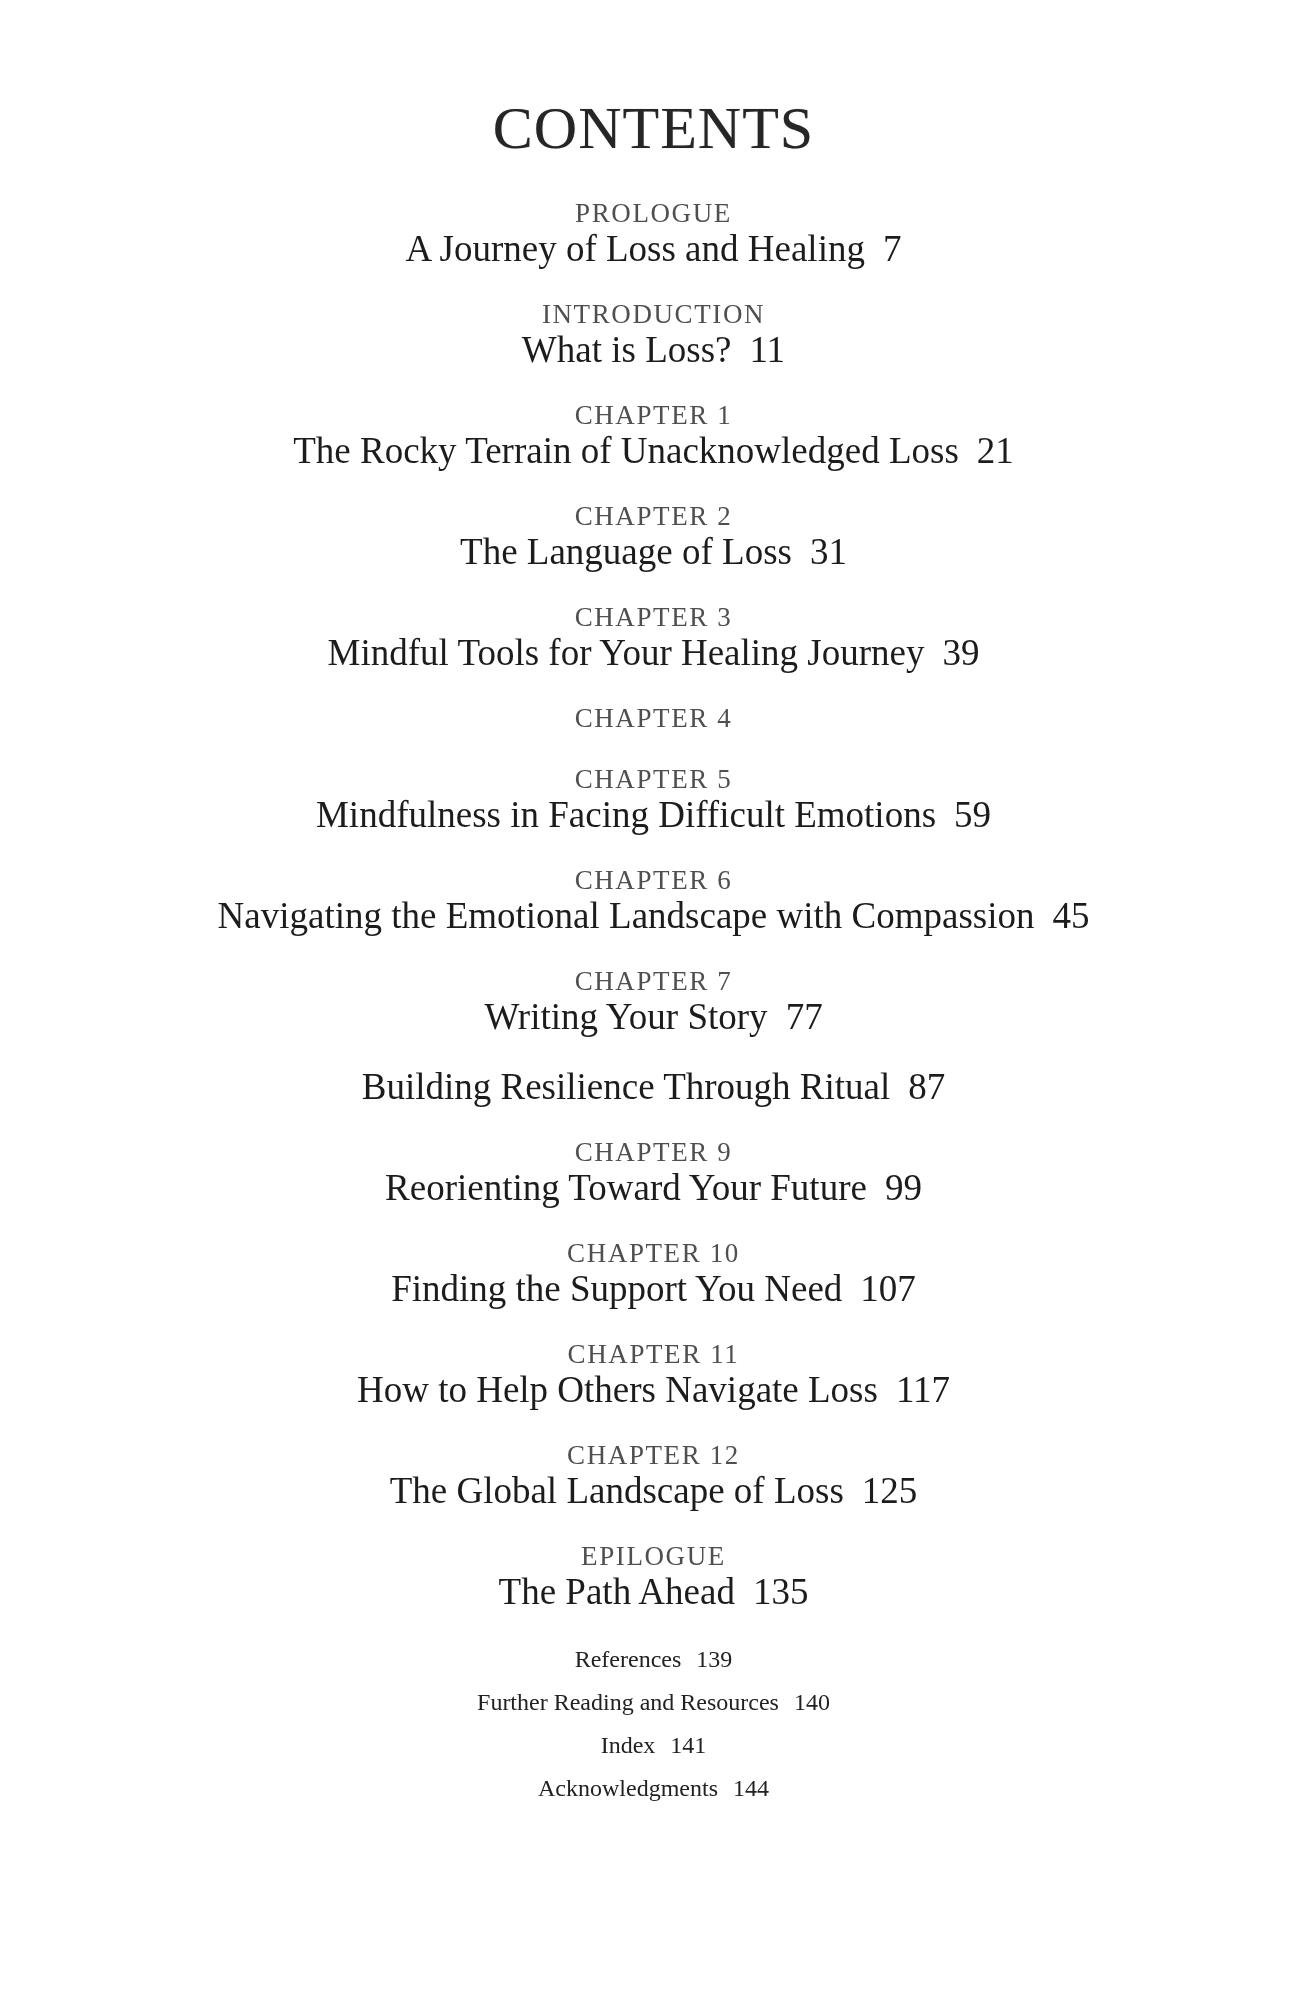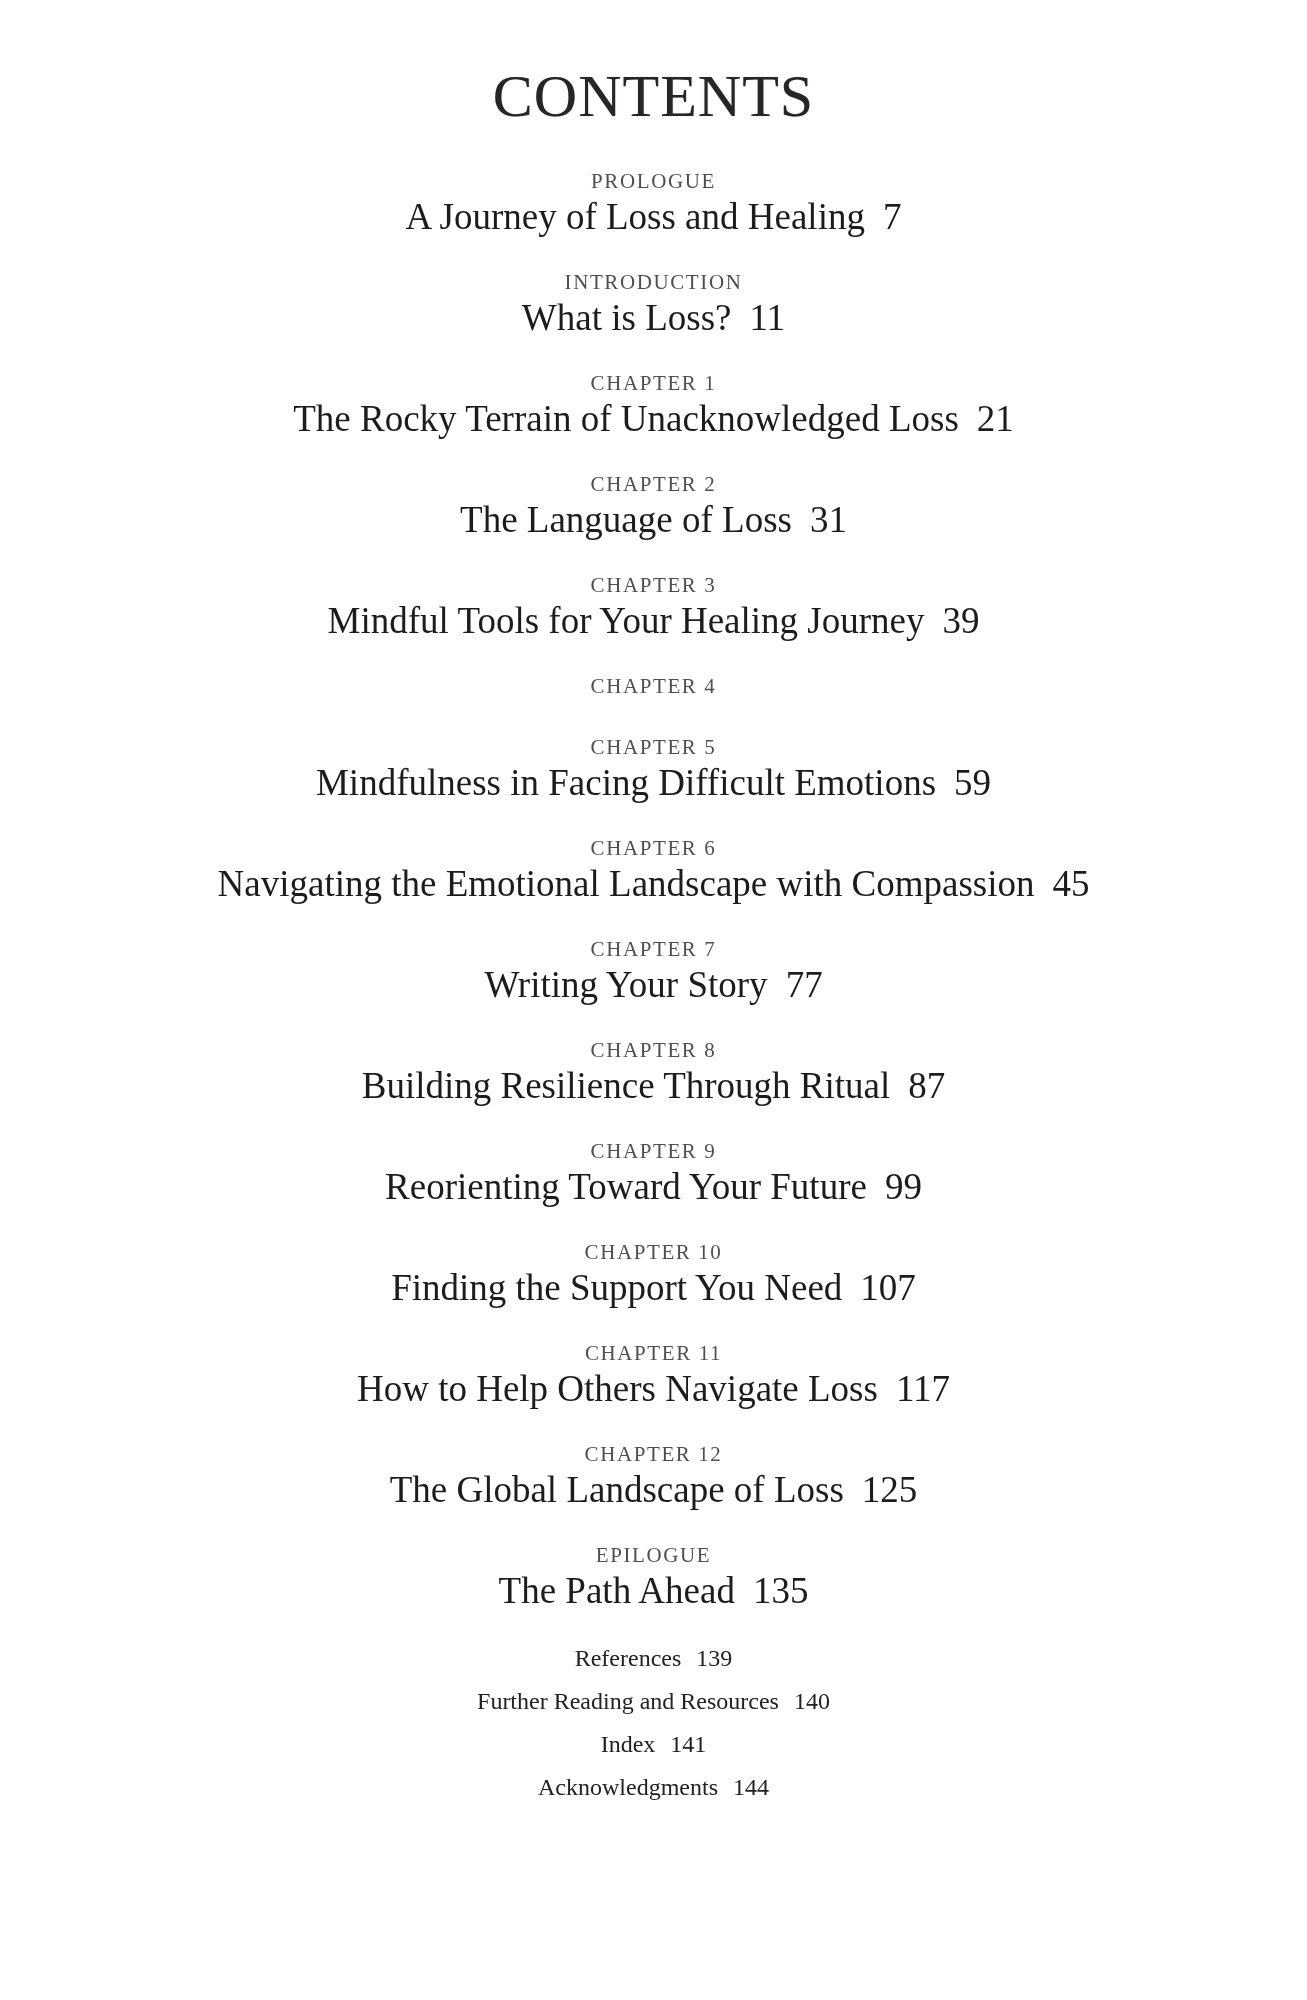--- a/index.html
+++ b/index.html
@@ -10,36 +10,36 @@
   .page {
     position: relative;
     width: 1307px;
     height: 2000px;
     margin: 0 auto;
     background: #ffffff;
     overflow: hidden;
     font-family: "Liberation Serif", "DejaVu Serif", serif;
     text-align: center;
     box-sizing: border-box;
-    padding-top: 66px;
+    padding-top: 98px;
   }
   .contents-title {
     margin: 0 0 45px 0;
     font-size: 60px;
     line-height: 60px;
     font-weight: 400;
     letter-spacing: 1px;
     color: #262626;
     text-shadow: 0 0 1px rgba(40,40,40,0.35);
   }
   .entry {
     margin: 0 0 40px 0;
   }
   .entry-heading {
-    font-size: 21px;
+    font-size: 27px;
     line-height: 21px;
     letter-spacing: 1.6px;
     font-weight: 400;
     color: #4f4f4f;
     text-align: center;
   }
   .entry-title {
     margin-top: 10px;
     font-size: 37px;
     line-height: 30px;
@@ -122,21 +122,20 @@
   </div>
 
   <div class="entry">
     <div class="entry-heading">CHAPTER 7</div>
     <div class="entry-title">
       <span>Writing Your Story</span><span class="pagenum">77</span>
     </div>
   </div>
 
   <div class="entry">
-    <div class="entry-heading">CHAPTER 8</div>
     <div class="entry-title">
       <span>Building Resilience Through Ritual</span><span class="pagenum">87</span>
     </div>
   </div>
 
   <div class="entry">
     <div class="entry-heading">CHAPTER 9</div>
     <div class="entry-title">
       <span>Reorienting Toward Your Future</span><span class="pagenum">99</span>
     </div>

